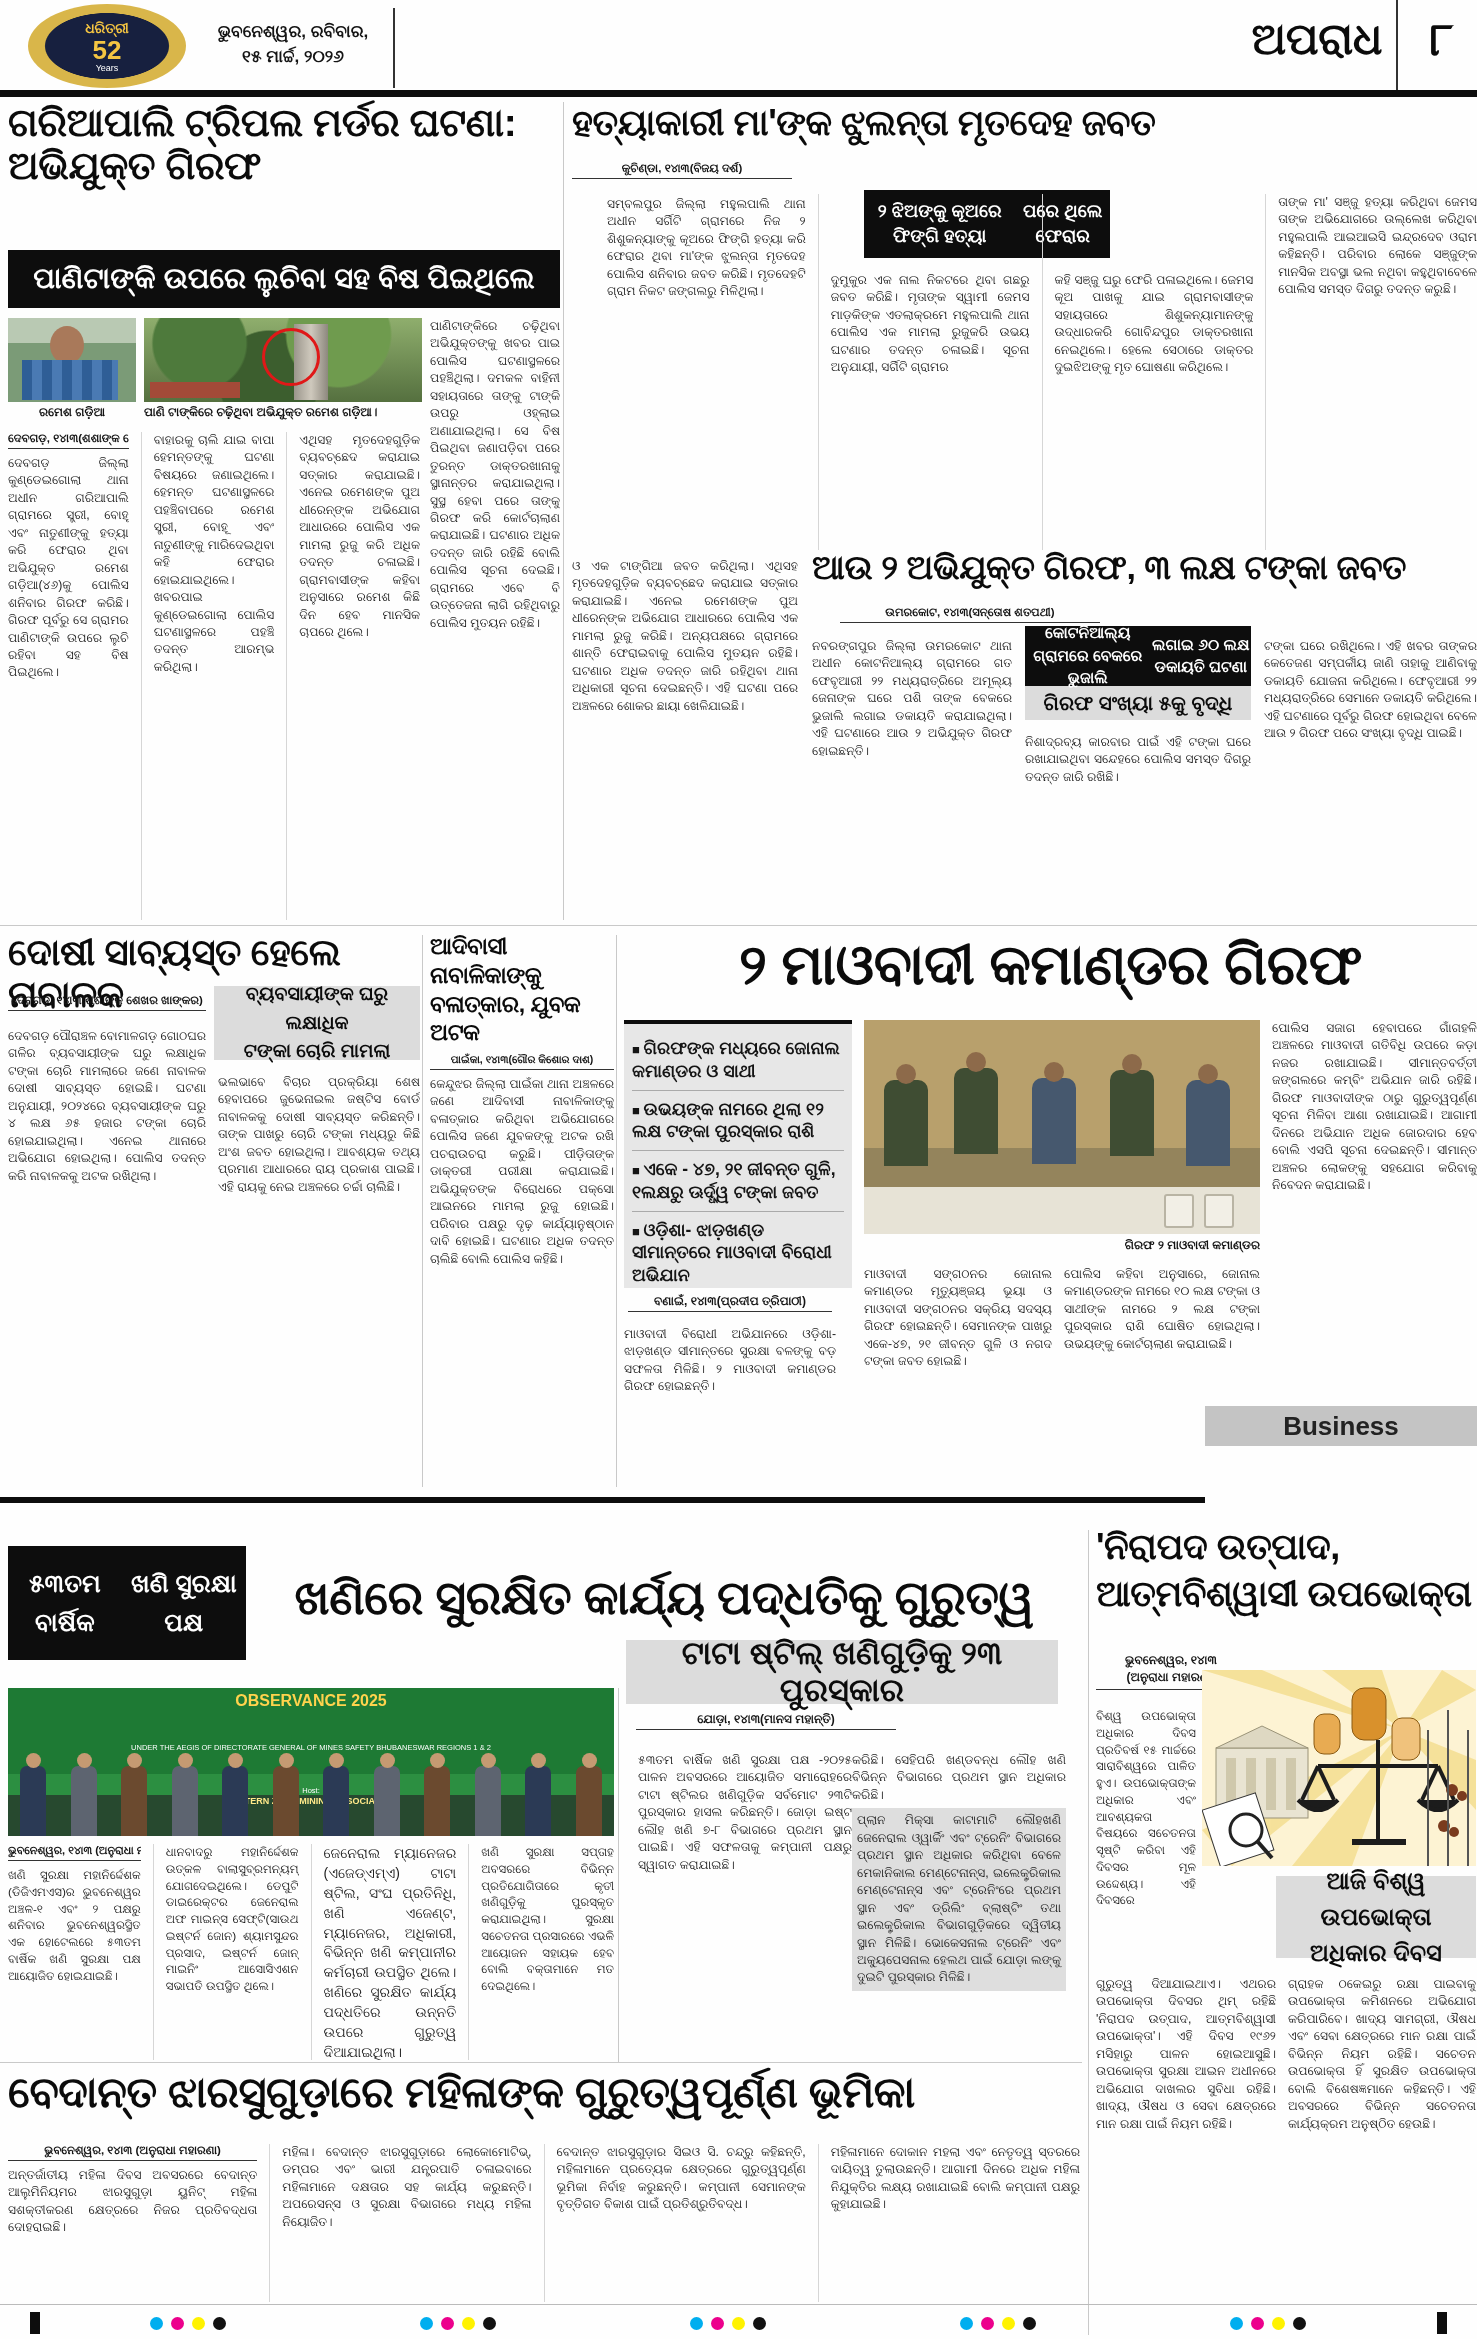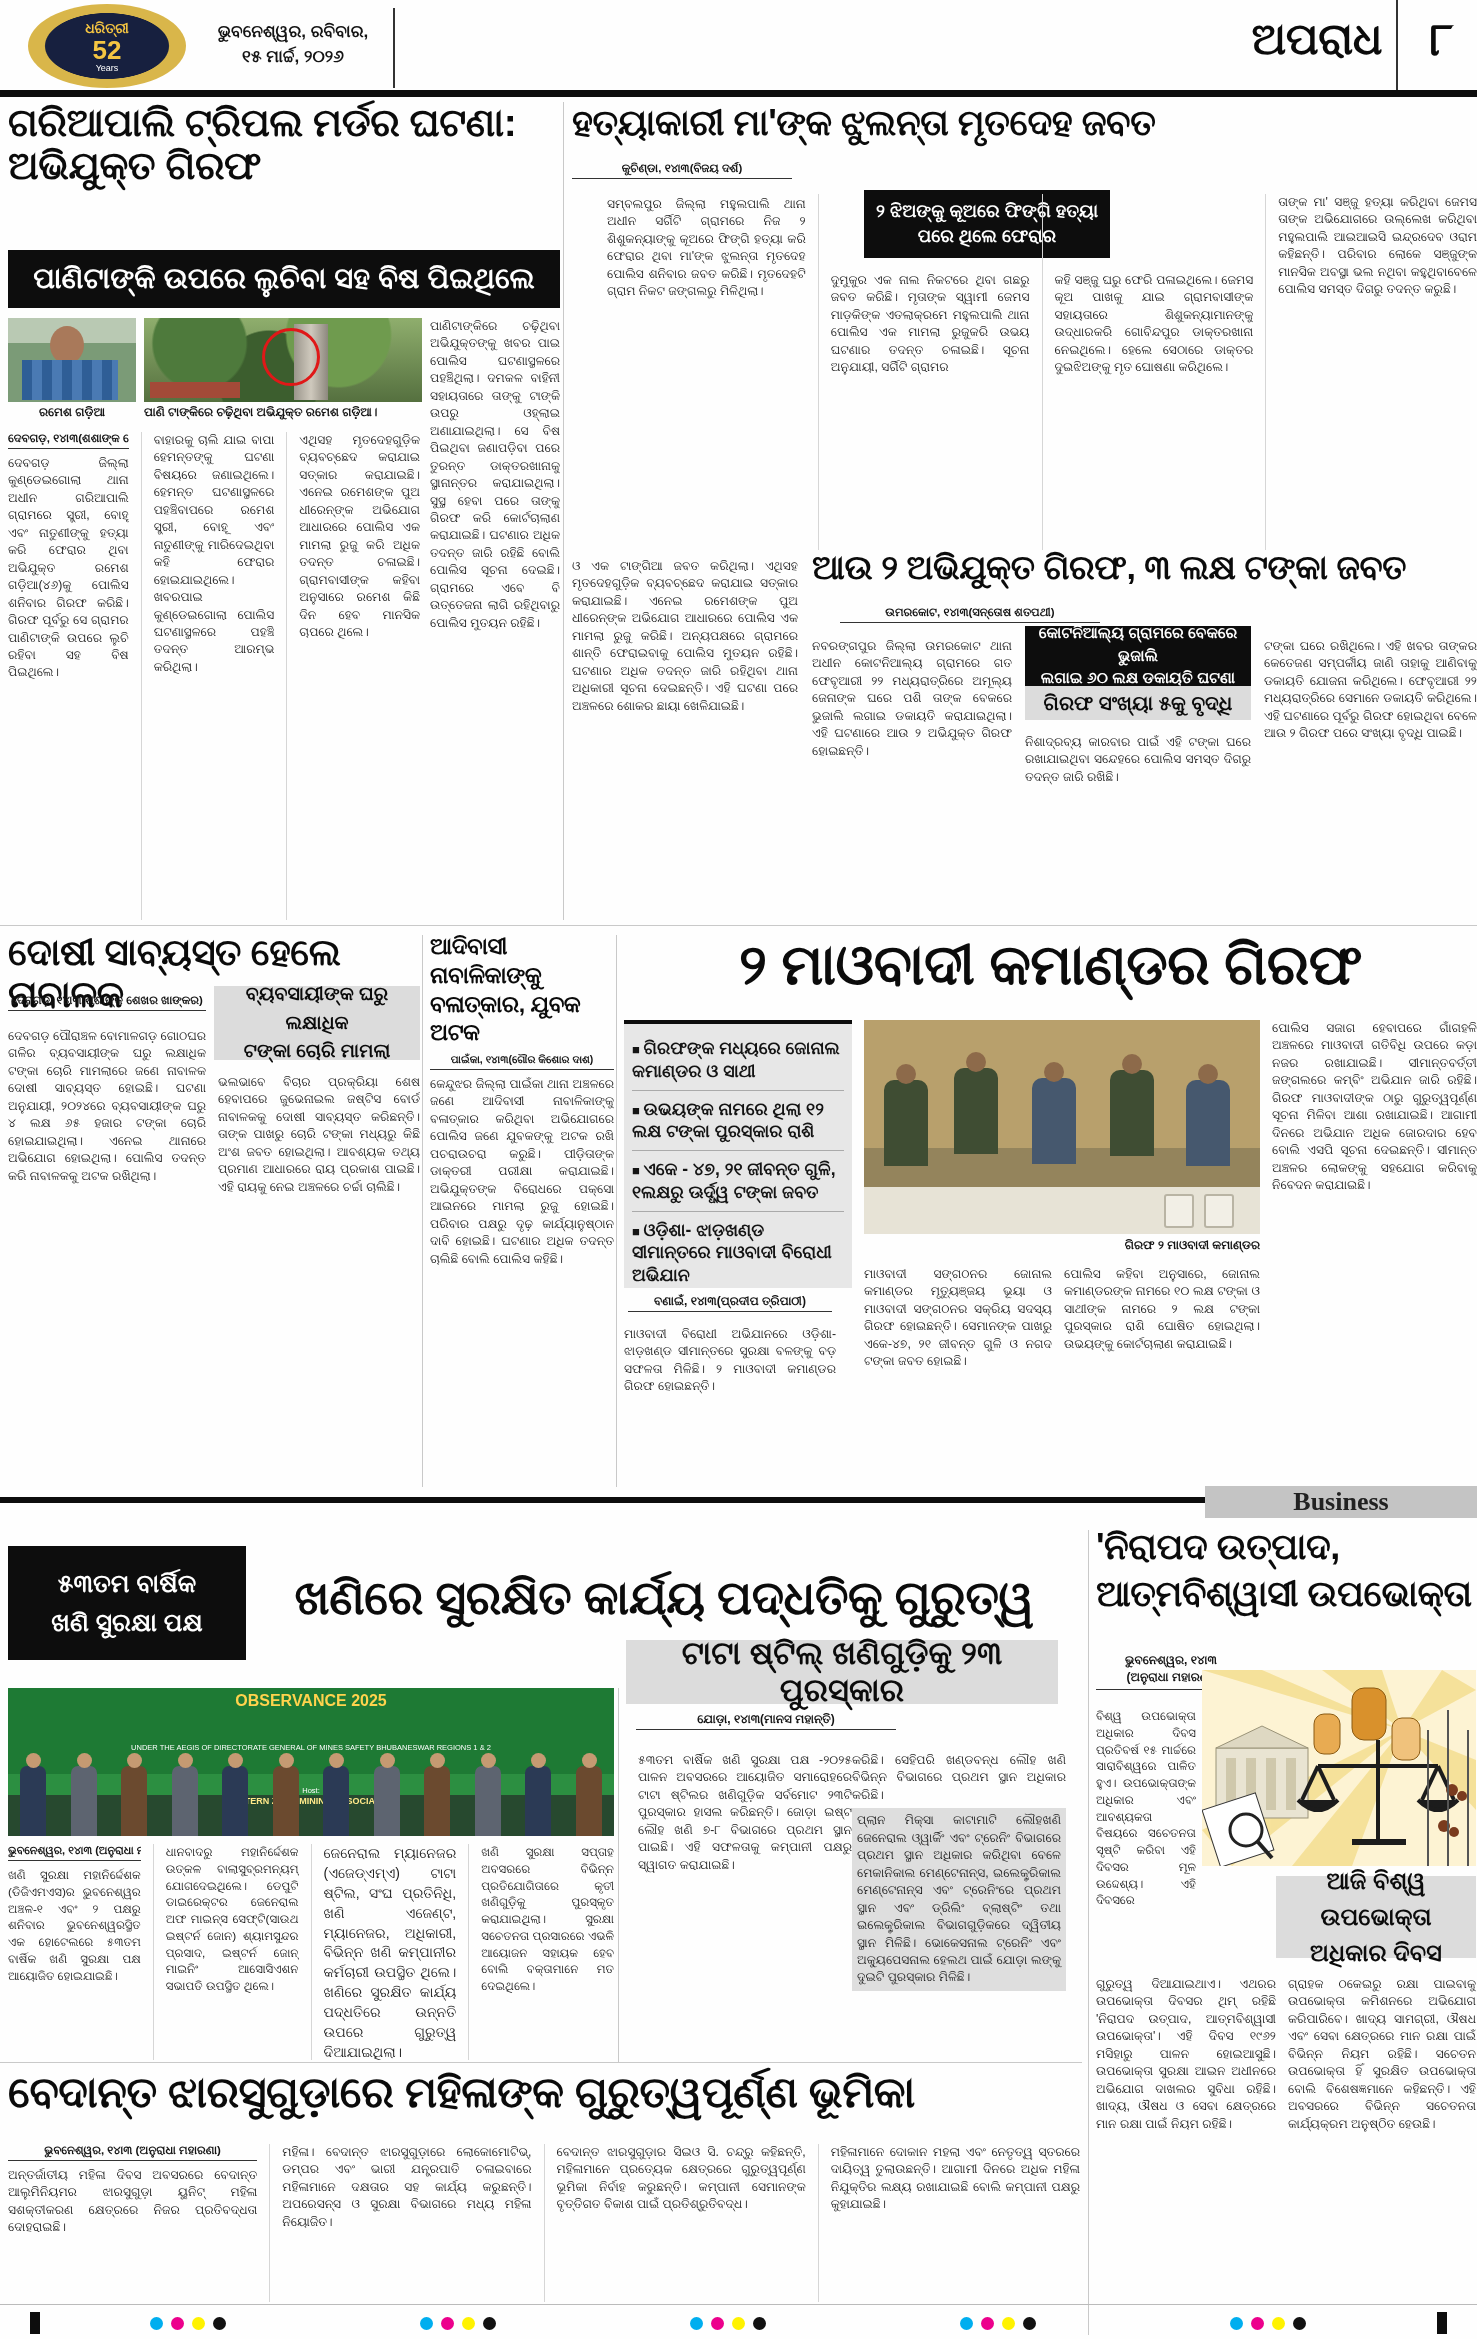--- a/index.html
+++ b/index.html
@@ -4,21 +4,21 @@
 <style>
   html,body{margin:0;padding:0;background:#e8e8e4;}
   #page{position:relative;width:1477px;height:2339px;background:#fefefe;margin:0 auto;
         font-family:"Liberation Sans","DejaVu Sans",sans-serif;color:#141414;overflow:hidden;}
   .abs{position:absolute;}
   .body-text{font-size:12.3px;line-height:1.42;text-align:justify;color:#1c1c1c;overflow:hidden;}
   .byline{font-weight:bold;font-size:13px;text-align:center;border-bottom:1.5px solid #333;
           padding-bottom:3px;margin-bottom:6px;white-space:nowrap;overflow:hidden;}
   .hl{font-weight:bold;color:#0b0b0b;letter-spacing:-.5px;}
   .blackbox{background:#0d0d0d;color:#fff;font-weight:bold;display:flex;align-items:center;
-            justify-content:center;text-align:center;flex-direction:column;}
+            justify-content:center;text-align:center;flex-direction:row;}
   .graybox{background:#dcdcdc;color:#0b0b0b;font-weight:bold;display:flex;align-items:center;
            justify-content:center;text-align:center;flex-direction:column;}
   .caption{font-size:12px;font-weight:bold;color:#111;}
   .vline{background:#c9c9c9;width:1px;}
   .hline{background:#c9c9c9;height:1px;}
   .cols{display:flex;gap:12px;}
   .cols>div{flex:1;min-width:0;}
   .colrule>div+div{border-left:1px solid #d6d6d6;padding-left:12px;}
 
   
@@ -191,21 +191,21 @@
     </div>
     <div class="caption abs" style="left:240px;top:306px;width:396px;text-align:right;">ଗିରଫ ୨ ମାଓବାଦୀ କମାଣ୍ଡର</div>
     <div class="byline abs" style="left:4px;top:362px;width:204px;font-size:12px;">ବଣାଇଁ, ୧୪ା୩(ପ୍ରଦୀପ ତ୍ରିପାଠୀ)</div>
     <div class="body-text abs" style="left:0;top:394px;width:212px;height:162px;">ମାଓବାଦୀ ବିରୋଧୀ ଅଭିଯାନରେ ଓଡ଼ିଶା-ଝାଡ଼ଖଣ୍ଡ ସୀମାନ୍ତରେ ସୁରକ୍ଷା ବଳଙ୍କୁ ବଡ଼ ସଫଳତା ମିଳିଛି। ୨ ମାଓବାଦୀ କମାଣ୍ଡର ଗିରଫ ହୋଇଛନ୍ତି।</div>
     <div class="body-text abs" style="left:240px;top:334px;width:188px;height:222px;">ମାଓବାଦୀ ସଙ୍ଗଠନର ଜୋନାଲ କମାଣ୍ଡର ମୃତ୍ୟୁଞ୍ଜୟ ଭୂୟା ଓ ମାଓବାଦୀ ସଙ୍ଗଠନର ସକ୍ରିୟ ସଦସ୍ୟ ଗିରଫ ହୋଇଛନ୍ତି। ସେମାନଙ୍କ ପାଖରୁ ଏକେ-୪୭, ୨୧ ଜୀବନ୍ତ ଗୁଳି ଓ ନଗଦ ଟଙ୍କା ଜବତ ହୋଇଛି।</div>
     <div class="body-text abs" style="left:440px;top:334px;width:196px;height:222px;">ପୋଲିସ କହିବା ଅନୁସାରେ, ଜୋନାଲ କମାଣ୍ଡରଙ୍କ ନାମରେ ୧୦ ଲକ୍ଷ ଟଙ୍କା ଓ ସାଥୀଙ୍କ ନାମରେ ୨ ଲକ୍ଷ ଟଙ୍କା ପୁରସ୍କାର ରାଶି ଘୋଷିତ ହୋଇଥିଲା। ଉଭୟଙ୍କୁ କୋର୍ଟଚାଲାଣ କରାଯାଇଛି।</div>
     <div class="body-text abs" style="left:648px;top:88px;width:205px;height:468px;">ପୋଲିସ ସଜାଗ ହେବାପରେ ଗାଁଗହଳି ଅଞ୍ଚଳରେ ମାଓବାଦୀ ଗତିବିଧି ଉପରେ କଡ଼ା ନଜର ରଖାଯାଇଛି। ସୀମାନ୍ତବର୍ତ୍ତୀ ଜଙ୍ଗଲରେ କମ୍ବିଂ ଅଭିଯାନ ଜାରି ରହିଛି। ଗିରଫ ମାଓବାଦୀଙ୍କ ଠାରୁ ଗୁରୁତ୍ୱପୂର୍ଣ୍ଣ ସୂଚନା ମିଳିବା ଆଶା ରଖାଯାଇଛି। ଆଗାମୀ ଦିନରେ ଅଭିଯାନ ଅଧିକ ଜୋରଦାର ହେବ ବୋଲି ଏସପି ସୂଚନା ଦେଇଛନ୍ତି। ସୀମାନ୍ତ ଅଞ୍ଚଳର ଲୋକଙ୍କୁ ସହଯୋଗ କରିବାକୁ ନିବେଦନ କରାଯାଇଛି।</div>
   </section>
 
   <div class="abs" style="left:0;top:1497px;width:1205px;height:6px;background:#0d0d0d;"></div>
-  <div id="biz-tag" class="abs" style="left:1205px;top:1486px;width:272px;height:32px;font-family:Liberation Serif, serif;">Business</div>
+  <div id="biz-tag" class="abs" style="left:1205px;top:1406px;width:272px;height:40px;">Business</div>
 
   <section class="abs" style="left:8px;top:1524px;width:1074px;height:538px;">
     <div class="blackbox abs" style="left:0;top:22px;width:238px;height:114px;font-size:25px;line-height:1.55;">
       <div>୫୩ତମ ବାର୍ଷିକ</div>
       <div>ଖଣି ସୁରକ୍ଷା ପକ୍ଷ</div>
     </div>
     <div class="hl abs" style="left:248px;top:14px;width:816px;height:120px;font-size:47px;display:flex;align-items:center;justify-content:center;text-align:center;">ଖଣିରେ ସୁରକ୍ଷିତ କାର୍ଯ୍ୟ ପଦ୍ଧତିକୁ ଗୁରୁତ୍ୱ</div>
     <div id="ph-mining" class="ph" style="left:0;top:164px;width:606px;height:148px;">
       <div class="bt1">OBSERVANCE 2025</div>
       <div class="bt2">UNDER THE AEGIS OF DIRECTORATE GENERAL OF MINES SAFETY BHUBANESWAR REGIONS 1 &amp; 2</div>

